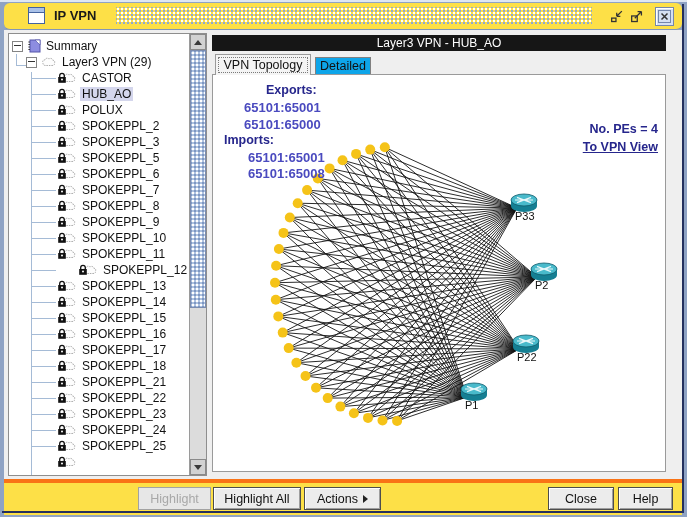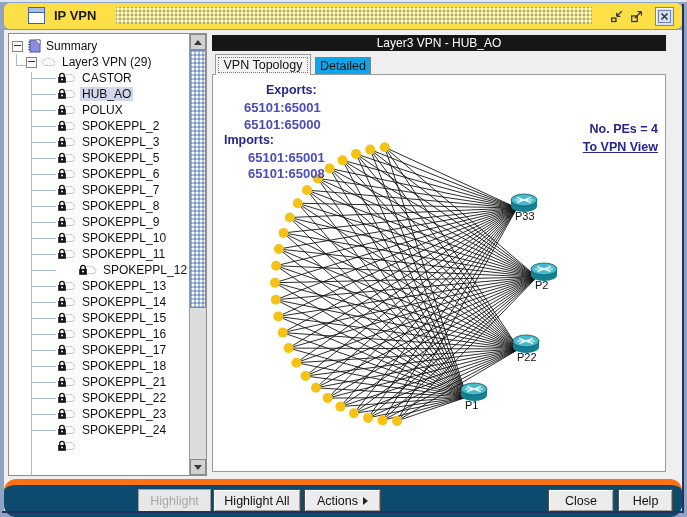--- a/index.html
+++ b/index.html
@@ -59,21 +59,21 @@
   .tab.inactive{left:311px;top:27px;width:56px;height:18px;background:#0ea5e9;border:1px solid #808080;line-height:16px;z-index:1;}
   .contentpane{position:absolute;left:208px;top:44px;width:454px;height:398px;background:#fff;border:1px solid #9A9A9A;box-sizing:border-box;z-index:2;}
   .info-label{position:absolute;font-size:12.5px;font-weight:bold;color:#26268C;}
   .info-value{position:absolute;font-size:13px;font-weight:bold;color:#4A4ABF;}
   .info-right{position:absolute;right:7px;top:8px;text-align:right;margin-top:36px;}
   .pecount{font-size:12.5px;font-weight:bold;color:#26268C;}
   .vpnlink{display:block;margin-top:3px;font-size:12.5px;font-weight:bold;color:#26268C;text-decoration:underline;cursor:pointer;}
   .topo{position:absolute;inset:0;width:452px;height:396px;}
 
   
-  .footer{position:absolute;left:0;right:0;top:449px;height:32px;background:#0c4a6e;border-top:6px solid #f97316;border-radius:12px;}
+  .footer{position:absolute;left:0;right:0;top:449px;height:32px;background:#fde047;border-top:4px solid #f97316;}
   .btn{position:absolute;top:4px;height:23px;box-sizing:border-box;background:#ECECEC;border:1px solid #4D4D4D;
      box-shadow:inset 1px 1px 0 #ffffff, inset -1px -1px 0 #9E9E9E;font-size:12.5px;color:#111;
      font-family:"Liberation Sans",sans-serif;display:flex;align-items:center;justify-content:center;gap:5px;cursor:pointer;padding:0;}
   .btn:disabled,.btn.disabled{color:#A8A8A8;border-color:#A2A2A2;box-shadow:none;background:#E7E7E7;cursor:default;}
   .menu-arrow{width:0;height:0;border-top:4px solid transparent;border-bottom:4px solid transparent;border-left:5px solid #222;display:inline-block;}
 </style>
 </head>
 <body>
 
 <div class="window">
@@ -399,20 +399,32 @@
                 <span class="hline" style="left:22px;top:8px;width:25px"></span>
                 <svg class="tico lockico" width="10" height="12" viewBox="0 0 10 12">
                   <path d="M2.7 5 V3.6 a2.3 2.3 0 0 1 4.6 0 V5" fill="none" stroke="#111" stroke-width="1.3"></path>
                   <rect x="1.2" y="5" width="7.6" height="5.8" fill="#111"></rect>
                   <circle cx="5" cy="7.6" r="1" fill="#fff"></circle>
                 </svg>
                 <svg class="tico" width="16" height="12" viewBox="0 0 16 12">
                   <path d="M4.5 9.5 C2.5 9.5 1.5 8 2.2 6.6 C1 5.4 2.2 3.6 3.8 4 C4.2 2.2 6.8 1.6 8 3 C9.2 1.8 11.5 2.4 11.8 4.2 C13.6 4.2 14.4 6.2 13.2 7.4 C14 9 12.5 9.5 11 9.5 Z" fill="#FDFDFD" stroke="#ABABAB" stroke-dasharray="1.5 1"></path>
                 </svg>
                 <span class="tlabel">SPOKEPPL_24</span>
+              </div>
+              <div class="trow" style="padding-left:48px">
+                <span class="hline" style="left:22px;top:8px;width:25px"></span>
+                <svg class="tico lockico" width="10" height="12" viewBox="0 0 10 12">
+                  <path d="M2.7 5 V3.6 a2.3 2.3 0 0 1 4.6 0 V5" fill="none" stroke="#111" stroke-width="1.3"></path>
+                  <rect x="1.2" y="5" width="7.6" height="5.8" fill="#111"></rect>
+                  <circle cx="5" cy="7.6" r="1" fill="#fff"></circle>
+                </svg>
+                <svg class="tico" width="16" height="12" viewBox="0 0 16 12">
+                  <path d="M4.5 9.5 C2.5 9.5 1.5 8 2.2 6.6 C1 5.4 2.2 3.6 3.8 4 C4.2 2.2 6.8 1.6 8 3 C9.2 1.8 11.5 2.4 11.8 4.2 C13.6 4.2 14.4 6.2 13.2 7.4 C14 9 12.5 9.5 11 9.5 Z" fill="#FDFDFD" stroke="#ABABAB" stroke-dasharray="1.5 1"></path>
+                </svg>
+                <span class="tlabel">SPOKEPPL_25</span>
               </div>
               <div class="trow" style="padding-left:48px">
                 <svg class="tico lockico" width="10" height="12" viewBox="0 0 10 12">
                   <path d="M2.7 5 V3.6 a2.3 2.3 0 0 1 4.6 0 V5" fill="none" stroke="#111" stroke-width="1.3"></path>
                   <rect x="1.2" y="5" width="7.6" height="5.8" fill="#111"></rect>
                   <circle cx="5" cy="7.6" r="1" fill="#fff"></circle>
                 </svg>
                 <svg class="tico" width="16" height="12" viewBox="0 0 16 12">
                   <path d="M4.5 9.5 C2.5 9.5 1.5 8 2.2 6.6 C1 5.4 2.2 3.6 3.8 4 C4.2 2.2 6.8 1.6 8 3 C9.2 1.8 11.5 2.4 11.8 4.2 C13.6 4.2 14.4 6.2 13.2 7.4 C14 9 12.5 9.5 11 9.5 Z" fill="#FDFDFD" stroke="#ABABAB" stroke-dasharray="1.5 1"></path>
                 </svg>

